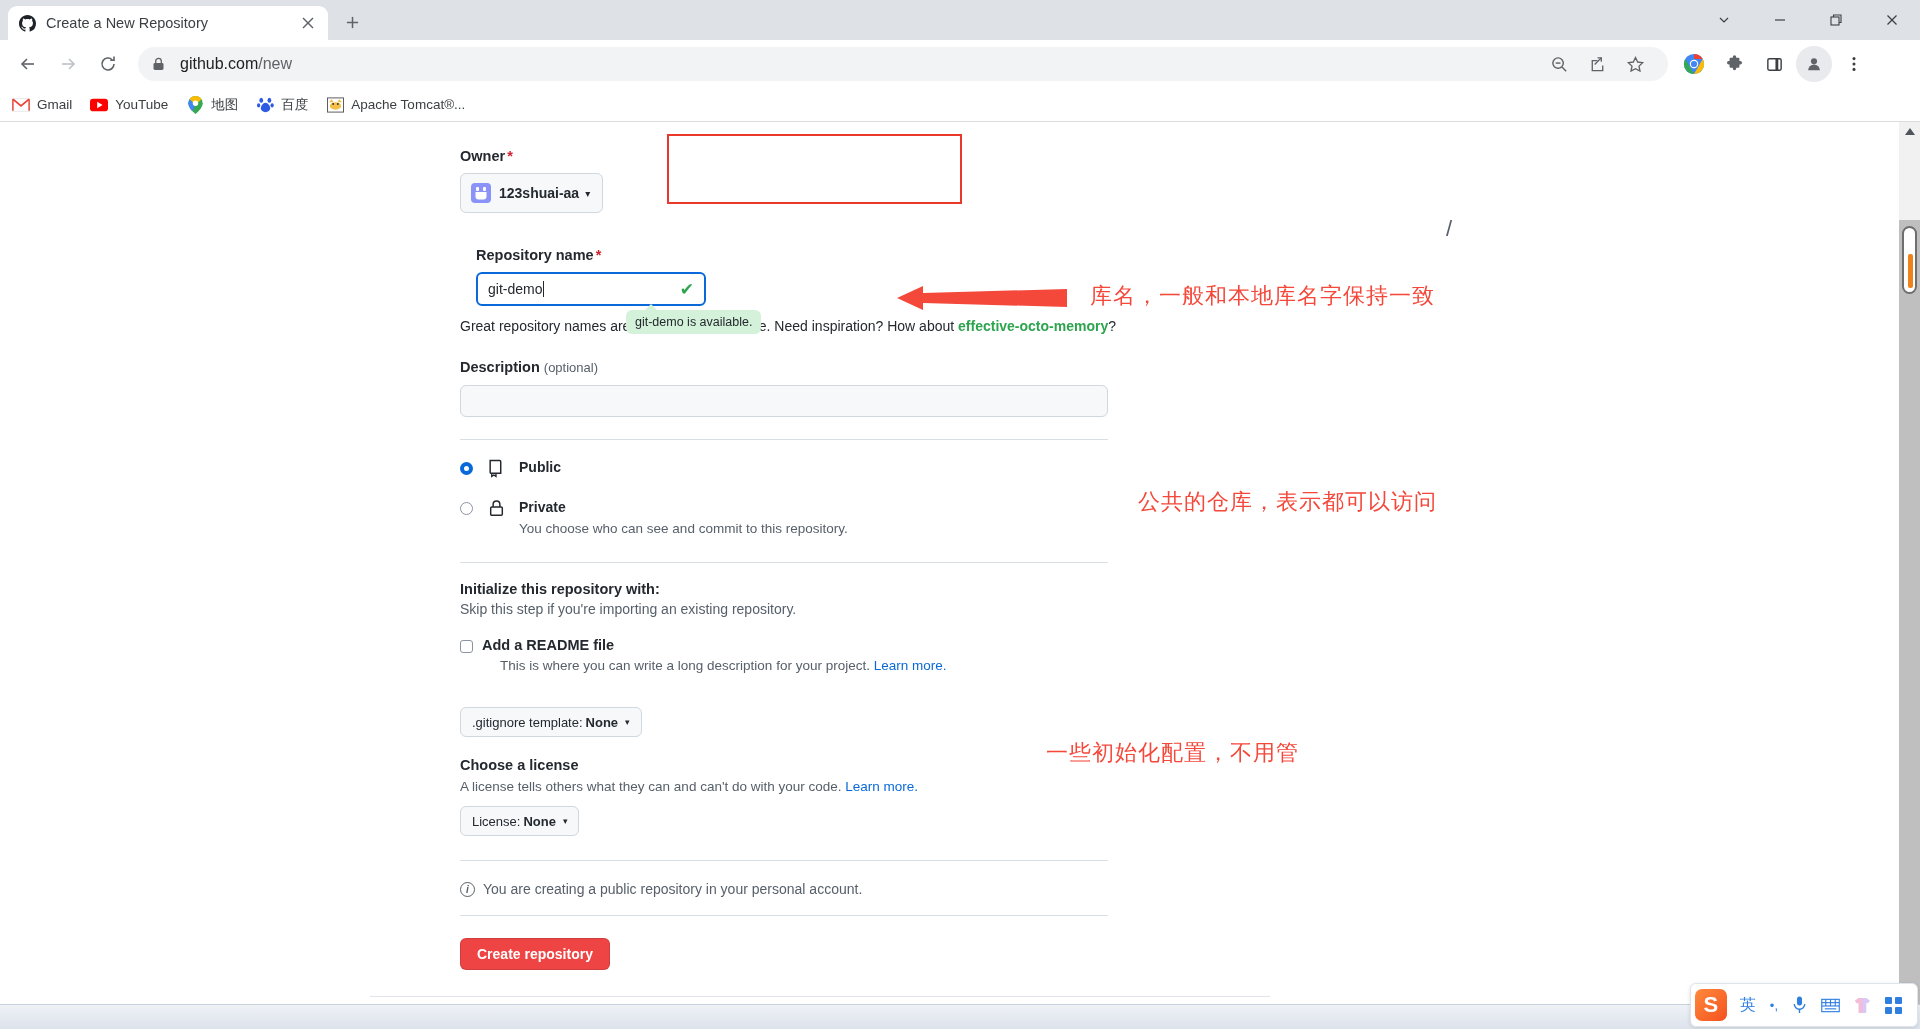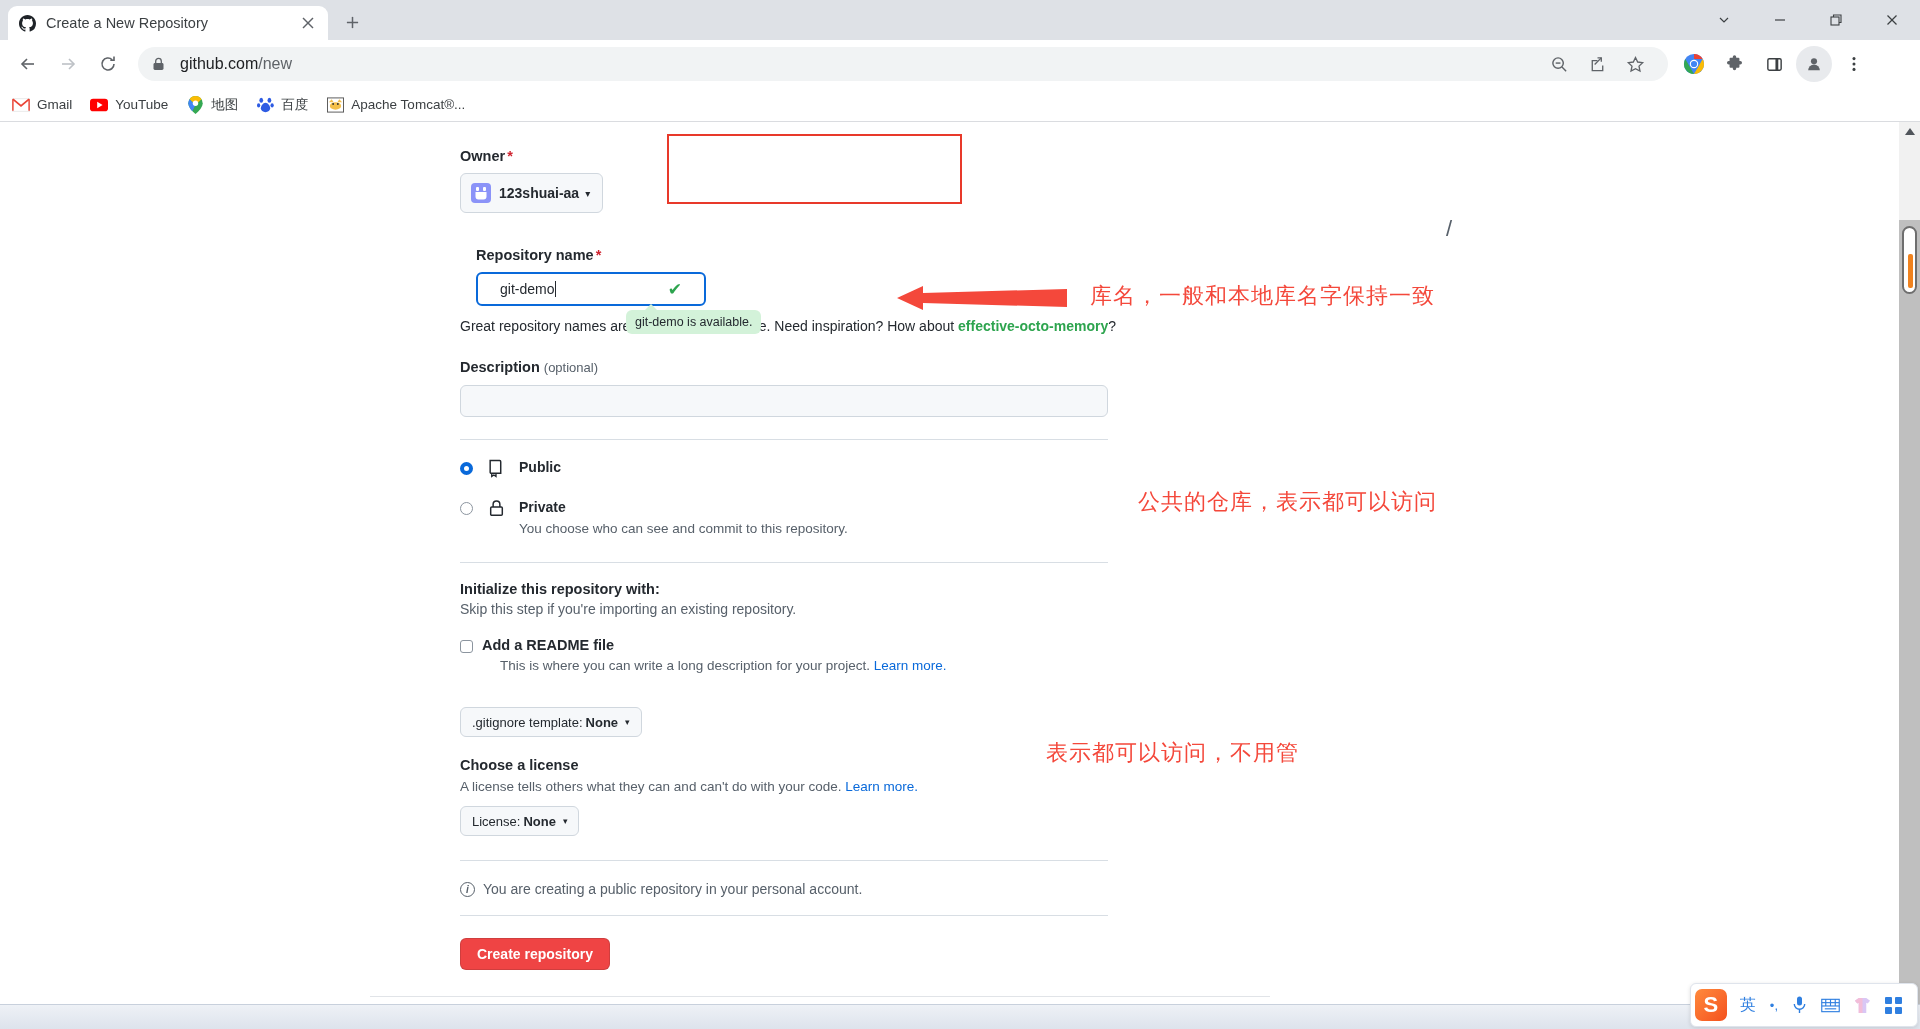--- a/index.html
+++ b/index.html
@@ -108,21 +108,21 @@
 
   .slash {
     font-size: 22px; color: #57606a; margin: 0 8px;
     align-self: flex-end; line-height: 32px; padding-bottom: 2px;
   }
 
   .repo-input-wrap { position: relative; width: 230px; }
   .repo-input {
     height: 34px; border: 2px solid #0969da; border-radius: 6px;
     background: #fff; display:flex; align-items:center;
-    padding: 0 22px; font-size: 14px; color: #24292f;
+    padding: 0 10px; font-size: 14px; color: #24292f;
   }
   .caretbar {
     display:inline-block; width:1px; height:16px; background:#24292f;
     margin-left:1px; vertical-align:middle;
   }
   .check {
     margin-left: auto; color: #2da44e; font-size: 17px; font-weight: bold;
   }
 
   
@@ -607,21 +607,21 @@
       <div class="bottom-hr"></div>
     </div>
 
     <svg class="arrow" style="left:897px; top:158px;" width="170" height="36">
       <polygon points="0,18 26,6 26,13 170,9 170,27 26,23 26,30" fill="#f4483b"></polygon>
     </svg>
     <span class="anno" style="left:1090px; top:159px;">库名，一般和本地库名字保持一致</span>
 
     <span class="anno" style="left:1138px; top:365px;">公共的仓库，表示都可以访问</span>
 
-    <span class="anno" style="left:1046px; top:616px;">表示都可以访问，不用管</span>
+    <span class="anno" style="left:1046px; top:616px;">一些初始化配置，不用管</span>
 
   </div>
 
   <div class="scrollbar">
     <div class="sb-up">
       <svg width="10" height="7" viewBox="0 0 10 7" fill="#50555b">
           <polygon points="5,0 10,7 0,7"></polygon>
         </svg>
     </div>
     <div class="sb-track"></div>

